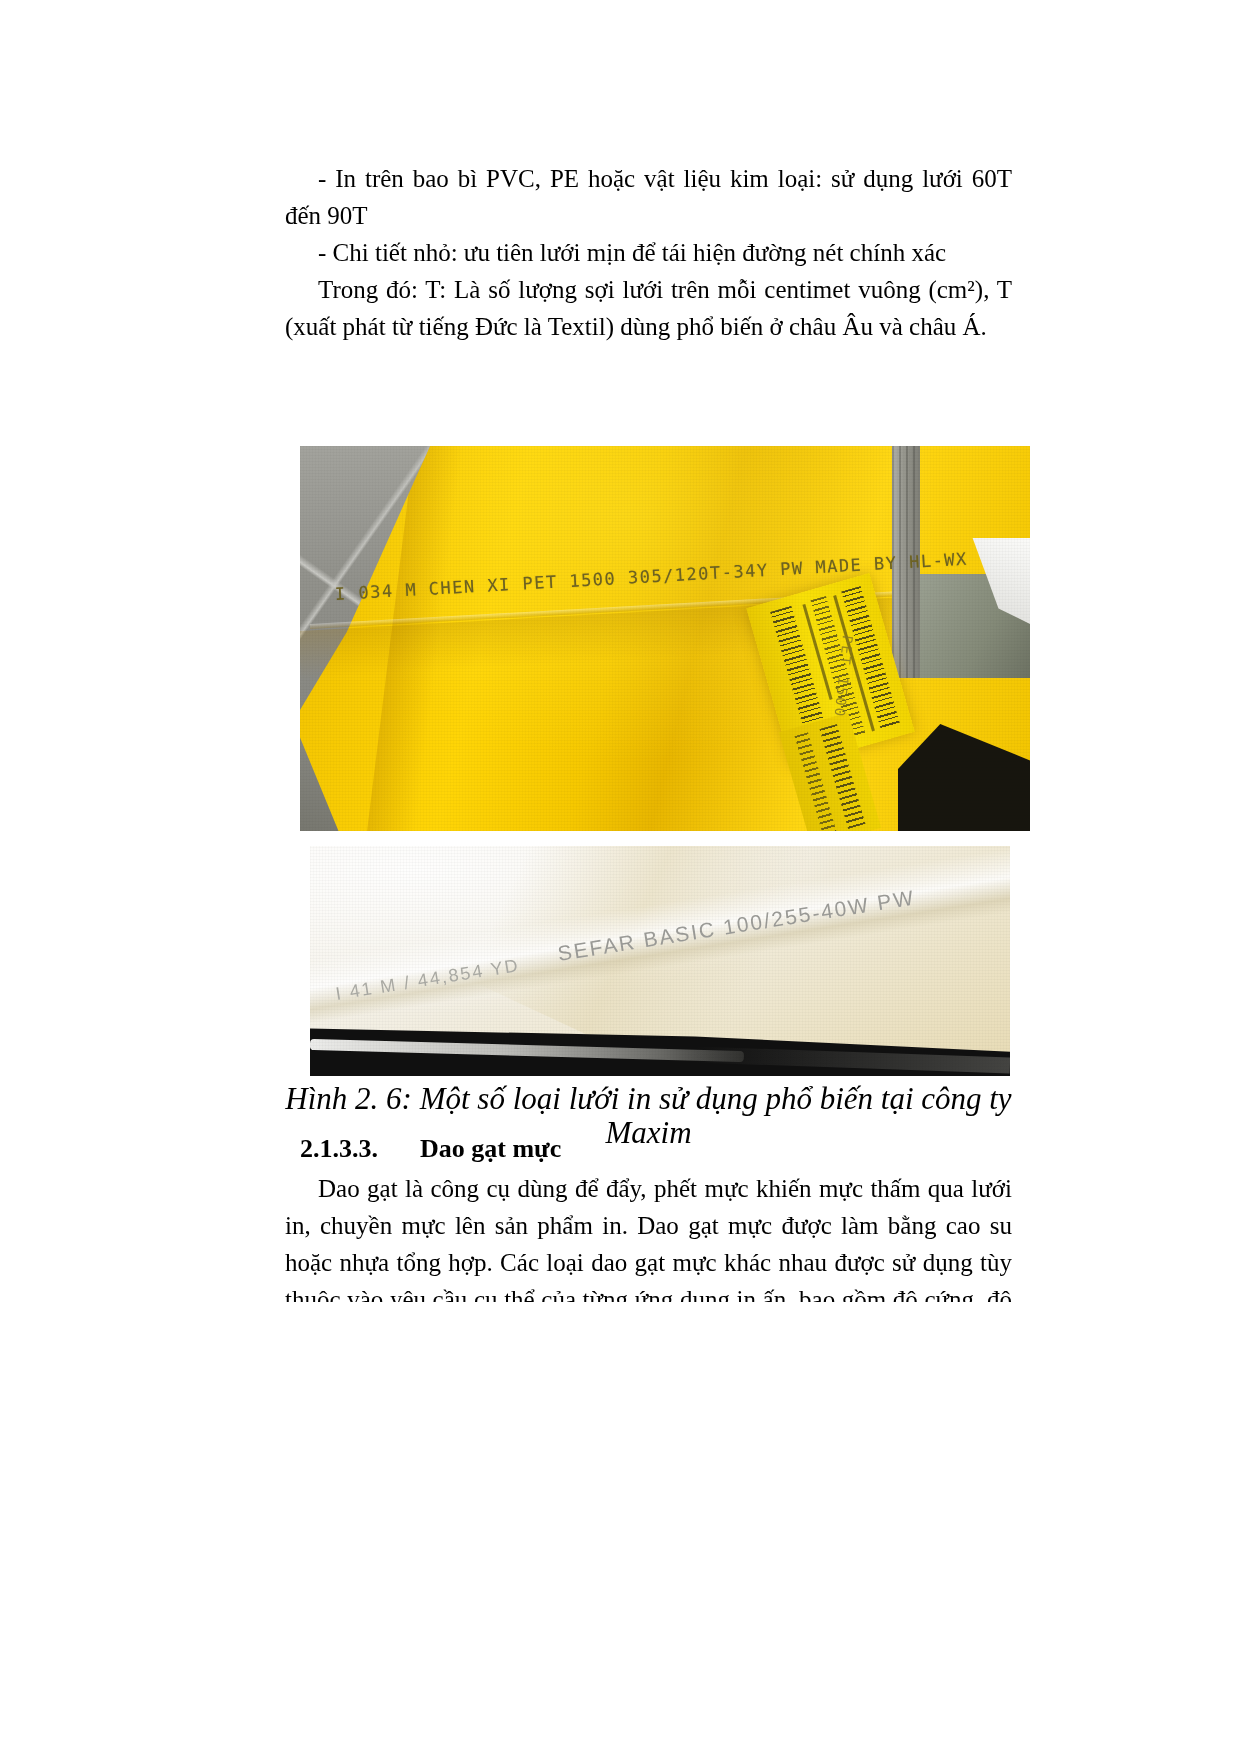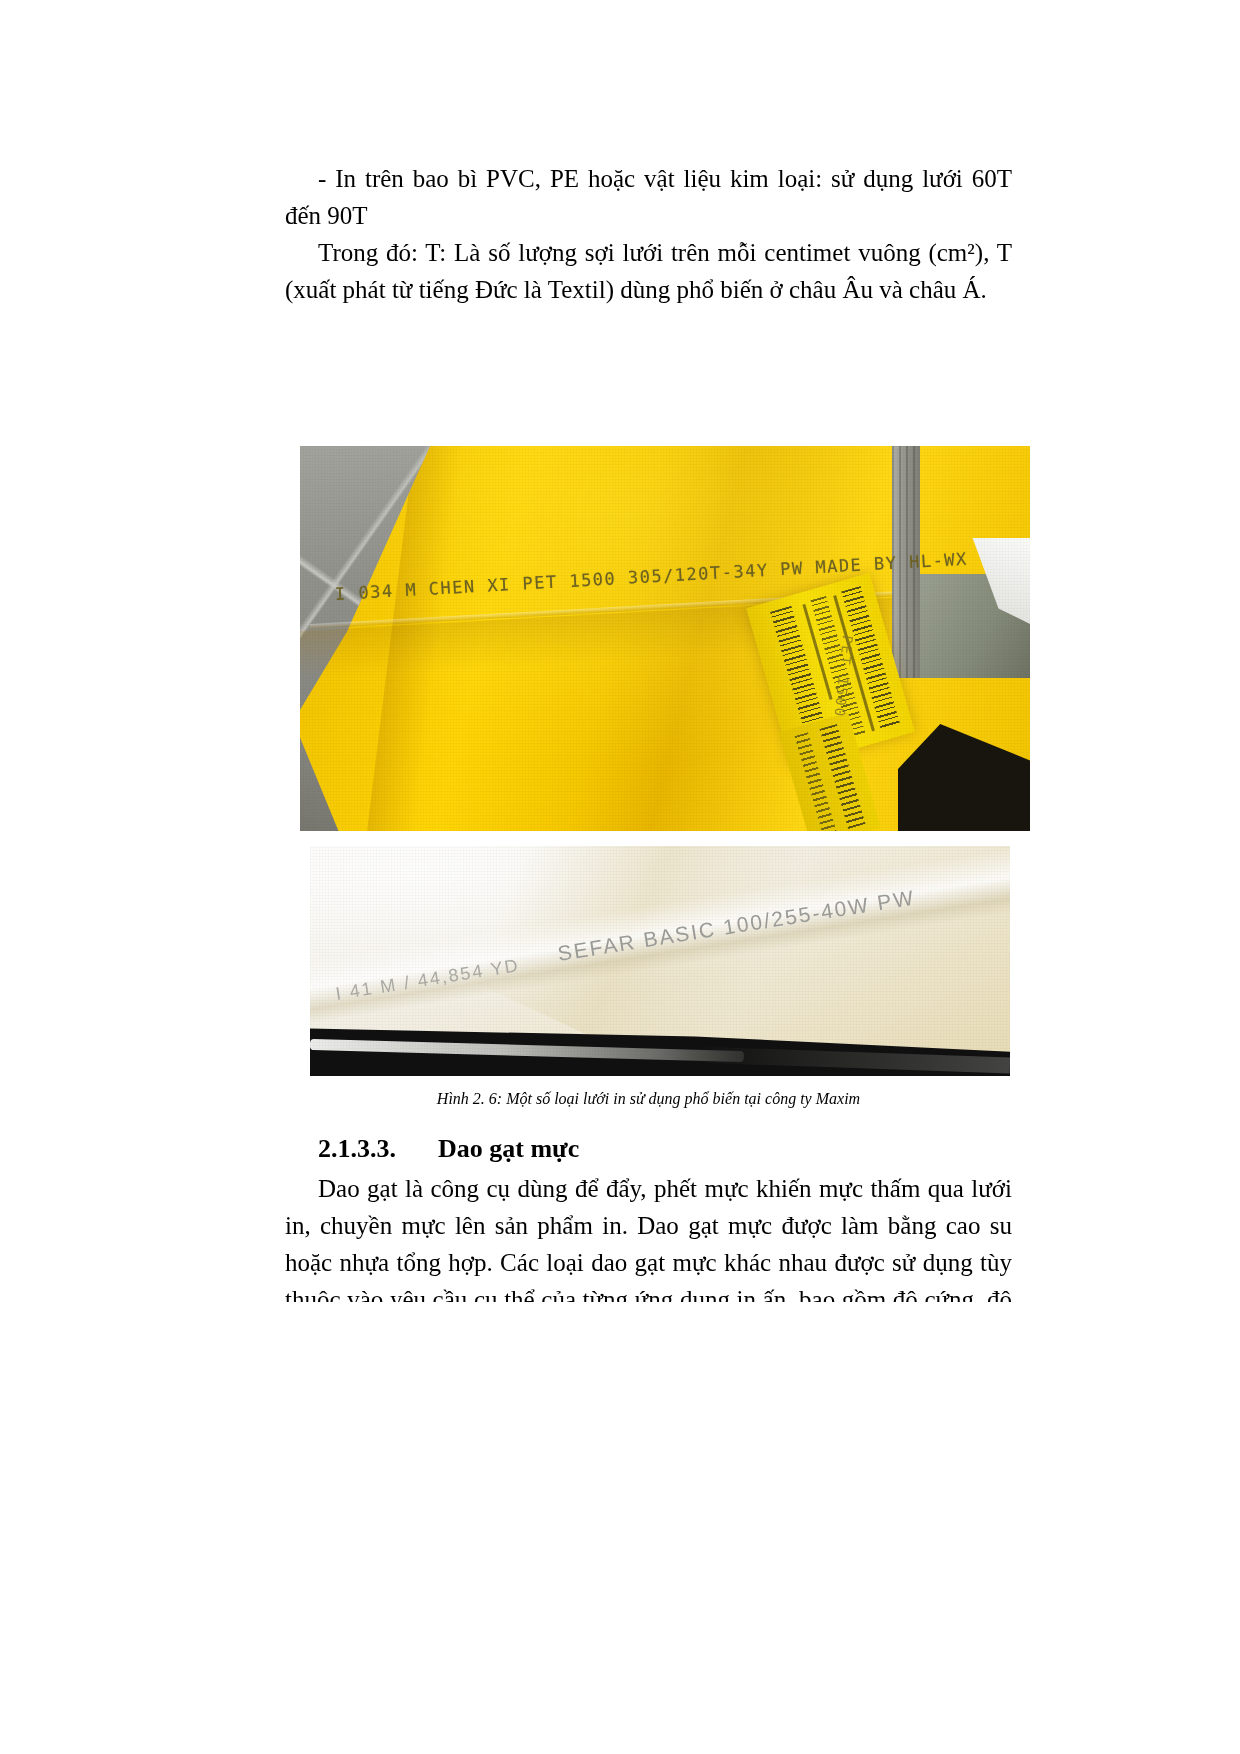--- a/index.html
+++ b/index.html
@@ -168,36 +168,37 @@
     border-radius:4px;
   }
   .metal-mid{
     position:absolute;right:0;bottom:8px;width:45%;height:16px;
     transform:rotate(2deg);
     background:linear-gradient(90deg, rgba(120,120,115,.0), rgba(120,120,115,.5));
   }
   
   .caption{
     position:absolute;left:285px;top:1082px;width:727px;
-    font-size:16px;font-style:italic;text-align:center;line-height:34px;
-  }
-  .heading{position:absolute;left:318px;top:1132px;font-size:26px;font-weight:bold;line-height:34px;}
+    font-size:31px;font-style:italic;text-align:center;line-height:34px;
+  }
+  .heading{position:absolute;left:300px;top:1132px;font-size:26px;font-weight:bold;line-height:34px;}
   .heading .sec-num{display:inline-block;margin-right:42px;}
   .body-para{top:1170px;}
   .page-num{
     position:absolute;left:988px;top:1632px;font-size:25px;
   }
 </style>
 </head>
 <body>
 
 <div class="page">
 
   <div class="textcol top-block" style="position:absolute;">
     <p class="para">- In trên bao bì PVC, PE hoặc vật liệu kim loại: sử dụng lưới 60T đến 90T</p>
+    <p class="para">- Chi tiết nhỏ: ưu tiên lưới mịn để tái hiện đường nét chính xác</p>
     <p class="para italic">Trong đó: T: Là số lượng sợi lưới trên mỗi centimet vuông (cm²), T (xuất phát từ tiếng Đức là Textil) dùng phổ biến ở châu Âu và châu Á.</p>
   </div>
 
   <div class="figure" id="fig1">
     <div class="fold-shade1"></div>
     <div class="concrete-tl"></div>
     <div class="concrete-bl"></div>
     <div class="crease"></div>
     <div class="band-shadow"></div>
     <div class="gray-strip"></div>

